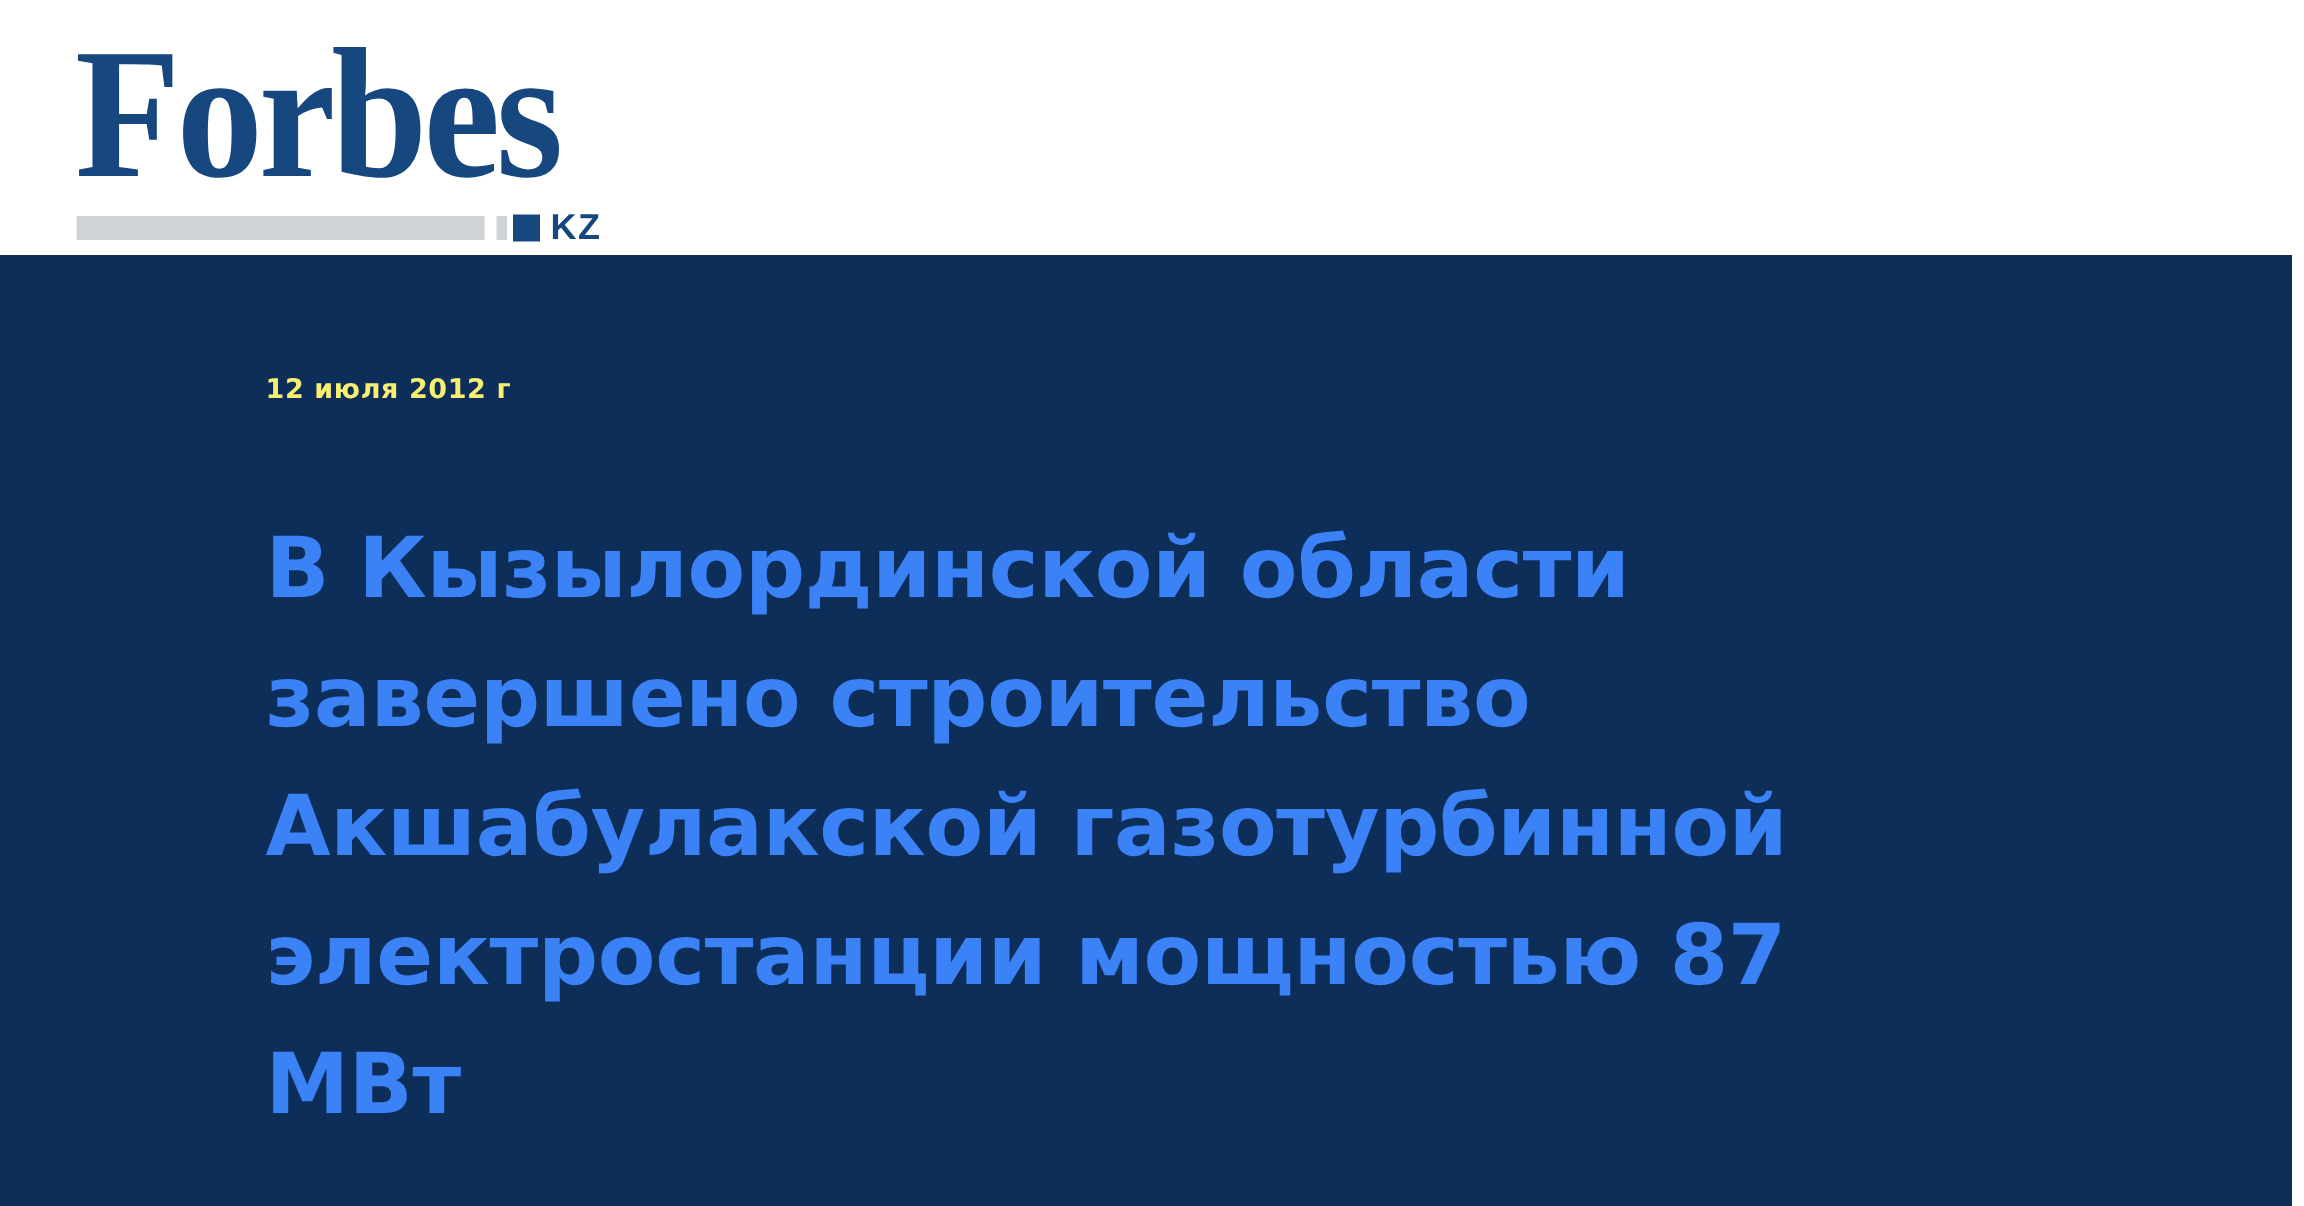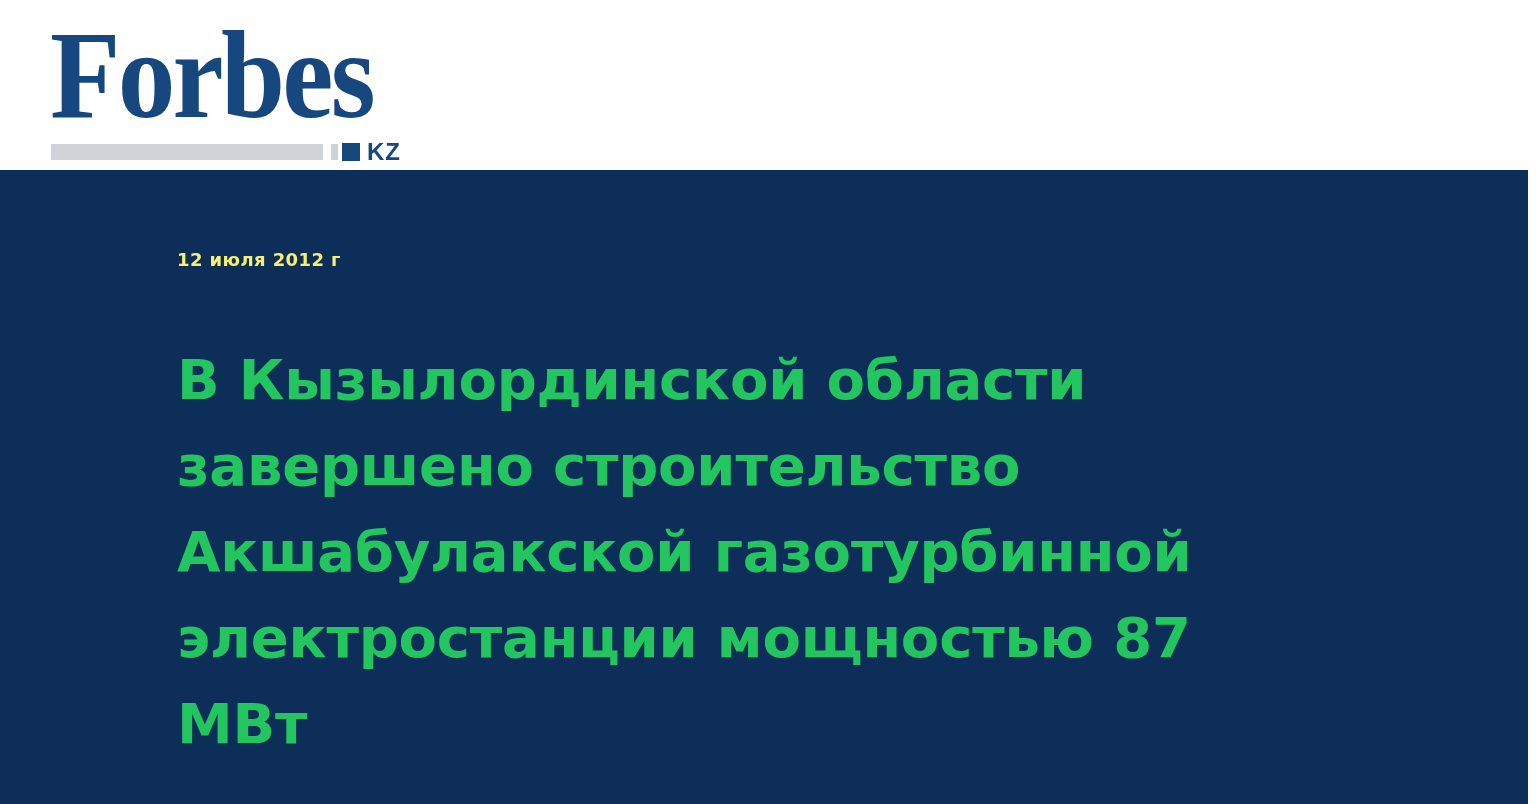--- a/index.html
+++ b/index.html
@@ -130,21 +130,21 @@
   }
 
   .article-title {
     margin: 0;
     padding-top: 62px;
     font-family: "DejaVu Sans", "Liberation Sans", sans-serif;
     font-weight: 700;
     font-size: 56px;
     line-height: 86px;
     letter-spacing: -0.2px;
-    color: #22c55e;
+    color: #3b82f6;
     max-width: 1120px;
   }
 </style>
 </head>
 <body>
 
 <div class="page">
 
   <header class="site-header">
     <a class="brand-logo" href="#">

